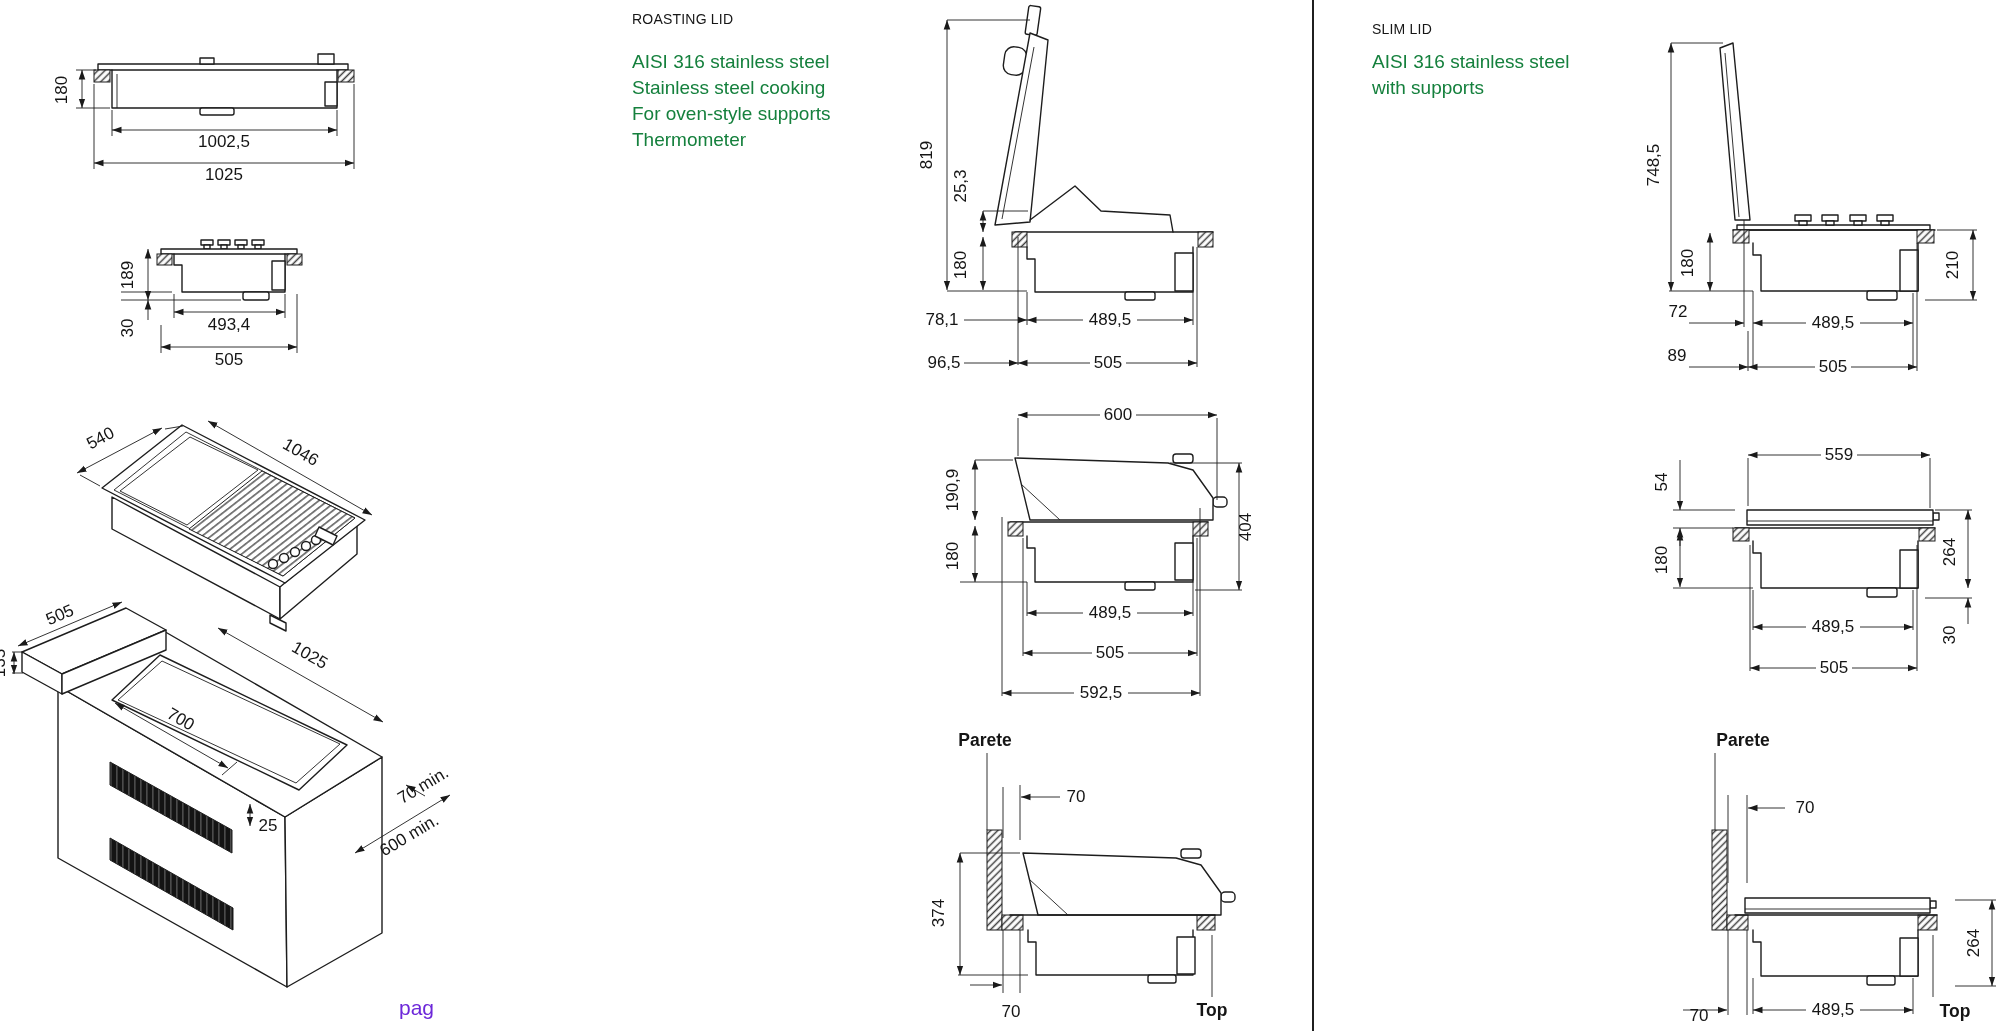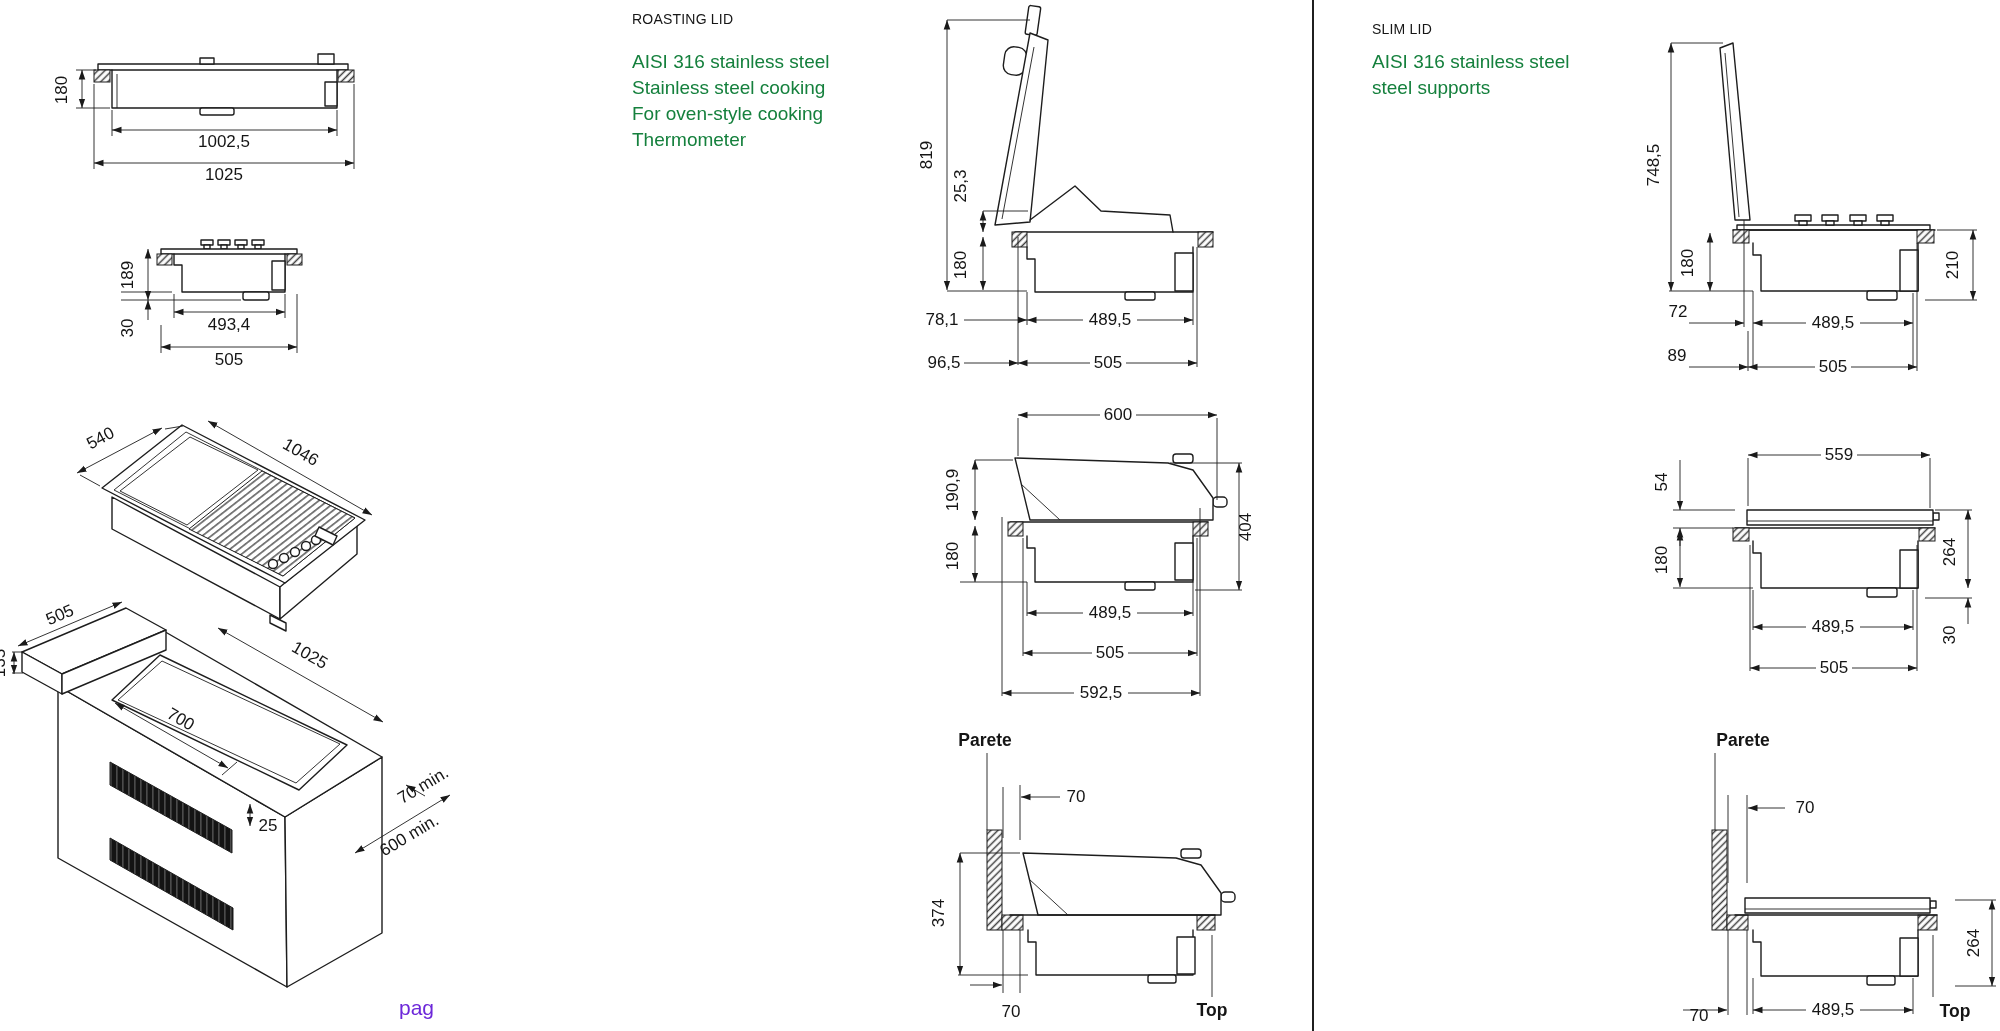--- a/index.html
+++ b/index.html
@@ -181,21 +181,21 @@
       <text transform="rotate(-31 416 190)" x="416" y="190">70 min.</text>
       <line class="dim" x1="345" y1="253" x2="440" y2="195" marker-start="url(#ah)" marker-end="url(#ah)"></line>
       <text transform="rotate(-31 402 240)" x="402" y="240">600 min.</text>
     </g>
   </svg>
 
   <div class="sec-title" style="left:632px;top:11px">ROASTING LID</div>
   <div class="features" style="left:632px;top:49px">
     <div>AISI 316 stainless steel</div>
     <div>Stainless steel cooking</div>
-    <div>For oven-style cooking</div>
+    <div>For oven-style supports</div>
     <div>Thermometer</div>
   </div>
 
   <svg class="draw" style="left:920px;top:5px" width="340" height="380" viewBox="0 0 340 380">
     <g>
       <rect class="lnf" x="107" y="1" width="12" height="29" rx="2" transform="rotate(8 113 15)"></rect>
       <rect class="lnf" x="84" y="42" width="22" height="28" rx="9" transform="rotate(8 95 56)"></rect>
       <polygon class="lnf" points="75,220 110,217 128,35 110,28"></polygon>
       <line class="tn" x1="82" y1="214" x2="114" y2="42"></line>
       <polyline class="ln" points="110,215 155,181 181,206 250,210 253,227"></polyline>
@@ -324,21 +324,21 @@
       <line class="tn" x1="282" y1="210" x2="282" y2="272"></line>
       <text class="b" x="282" y="291">Top</text>
     </g>
   </svg>
 
   <div id="divider"></div>
 
   <div class="sec-title" style="left:1372px;top:21px">SLIM LID</div>
   <div class="features" style="left:1372px;top:49px">
     <div>AISI 316 stainless steel</div>
-    <div>steel supports</div>
+    <div>with supports</div>
   </div>
 
   <svg class="draw" style="left:1655px;top:15px" width="345" height="370" viewBox="0 0 345 370">
     <g>
       <polygon class="lnf" points="80,205 95,205 78,28 65,33"></polygon>
       <line class="tn" x1="84" y1="202" x2="70" y2="38"></line>
     </g>
     <g>
       <rect class="lnf" x="82" y="210" width="193" height="5"></rect>
       <g>

